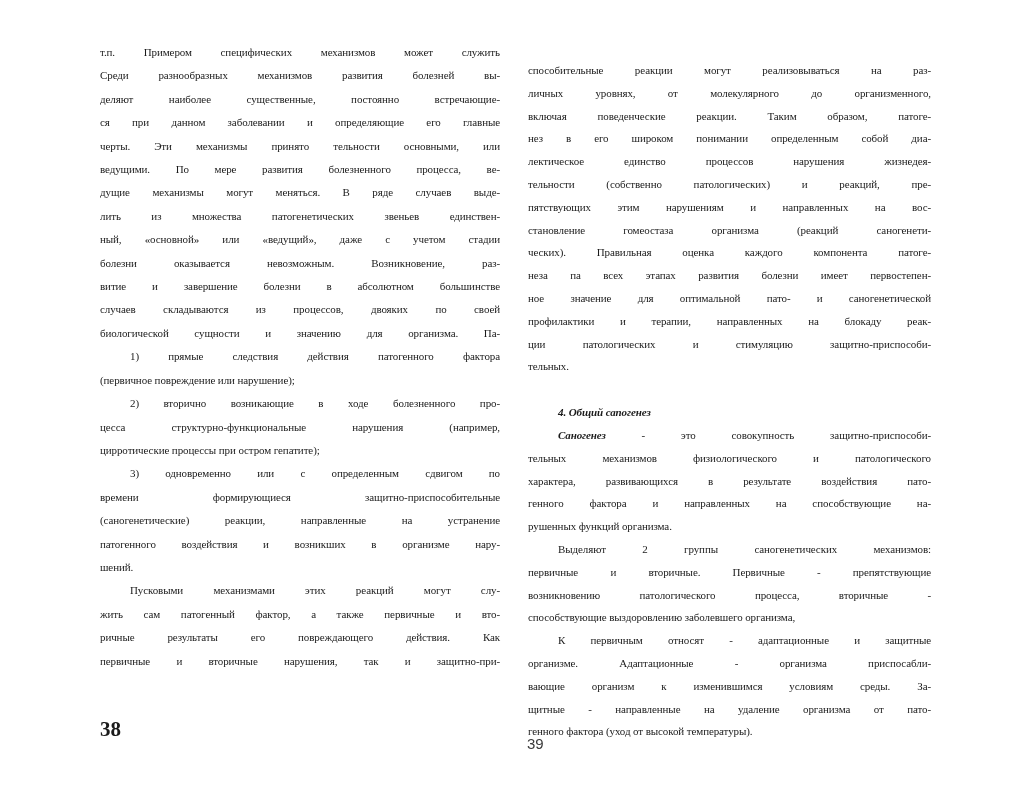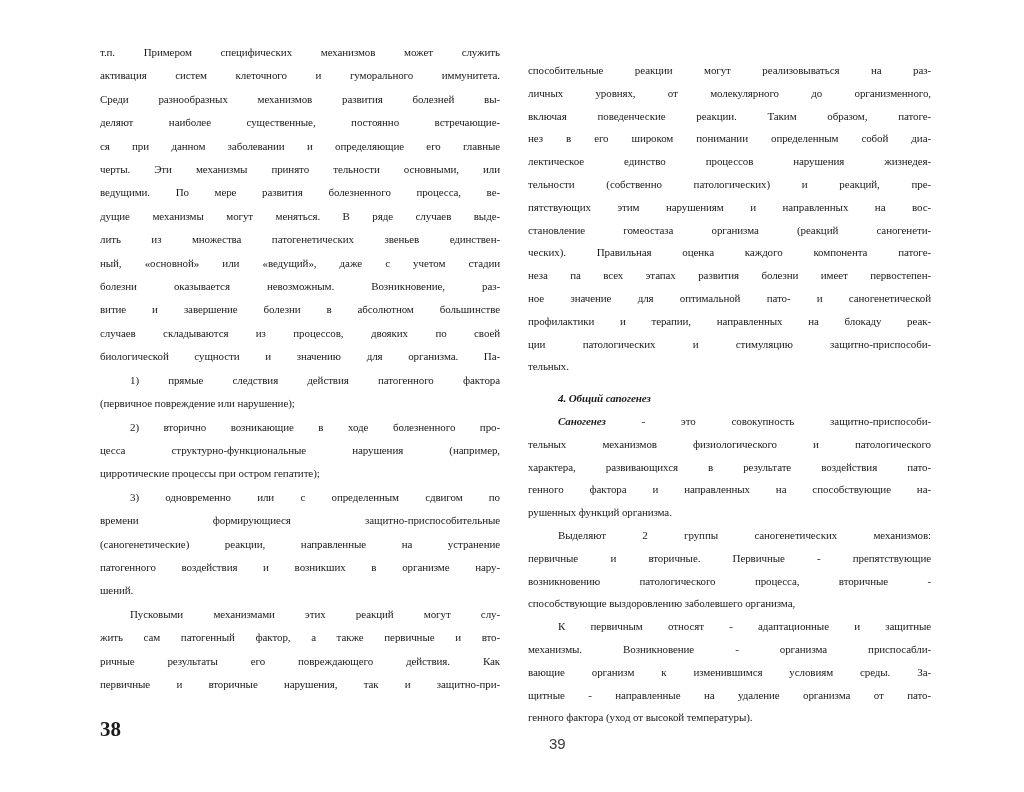--- a/index.html
+++ b/index.html
@@ -11,43 +11,42 @@
     color: #1b1b1b;
     overflow: hidden;
   }
   .col { position: absolute; font-size: 11px; letter-spacing: -0.1px; }
   .col-left  { left: 100px; top: 41px; width: 400px; line-height: 23.4px; }
   .col-right { left: 528px; top: 59px; width: 403px; line-height: 22.8px; }
 
   .ln { text-align: justify; text-align-last: justify; }
   .ln.last { text-align-last: left; }
   .ind { padding-left: 30px; }
-  .gap { margin-top: 9px; }
+  .gap { margin-top: 23px; }
   .head { font-weight: bold; font-style: italic; text-align-last: left; }
   .i  { }
   .bi { font-style: italic; font-weight: bold; }
 
   .pagenum-left {
     position: absolute; left: 100px; top: 717px; width: 400px;
     font-size: 21px; font-weight: bold;
     font-family: "Liberation Serif", "DejaVu Serif", serif; color: #1b1b1b;
   }
   .pagenum-right {
-    position: absolute; left: 549px; top: 735px;
+    position: absolute; left: 527px; top: 735px;
     font-size: 15px; font-family: "Liberation Sans", "DejaVu Sans", sans-serif;
     color: #3a3a3a;
   }
 </style>
 </head>
 <body>
 
 <div>
   <div class="col col-left">
       <div class="ln"><span>т.п. Примером специфических механизмов может служить</span></div>
-      <div class="ln"><span>активация систем клеточного и гуморального иммунитета.</span></div>
       <div class="ln"><span>Среди разнообразных механизмов развития болезней вы-</span></div>
       <div class="ln"><span>деляют наиболее существенные, постоянно встречающие-</span></div>
       <div class="ln"><span>ся при данном заболевании и определяющие его главные</span></div>
       <div class="ln"><span>черты. Эти механизмы принято тельности </span><span class="i">основными,</span><span> или</span></div>
       <div class="ln"><span class="i">ведущими.</span><span> По мере развития болезненного процесса, ве-</span></div>
       <div class="ln"><span>дущие механизмы могут меняться. В ряде случаев выде-</span></div>
       <div class="ln"><span>лить из множества патогенетических звеньев единствен-</span></div>
       <div class="ln"><span>ный, «основной» или «ведущий», даже с учетом стадии</span></div>
       <div class="ln"><span>болезни оказывается невозможным. Возникновение, раз-</span></div>
       <div class="ln"><span>витие и завершение болезни в абсолютном большинстве</span></div>
@@ -88,21 +87,21 @@
       <div class="ln ind"><span class="bi">Саногенез</span><span> - это совокупность защитно-приспособи-</span></div>
       <div class="ln"><span>тельных механизмов физиологического и патологического</span></div>
       <div class="ln"><span>характера, развивающихся в результате воздействия пато-</span></div>
       <div class="ln"><span>генного фактора и направленных на способствующие на-</span></div>
       <div class="ln last"><span>рушенных функций организма.</span></div>
       <div class="ln ind"><span>Выделяют 2 группы саногенетических механизмов:</span></div>
       <div class="ln"><span class="i">первичные</span><span> и </span><span class="i">вторичные</span><span>. Первичные - препятствующие</span></div>
       <div class="ln"><span>возникновению патологического процесса, вторичные -</span></div>
       <div class="ln last"><span>способствующие выздоровлению заболевшего организма,</span></div>
       <div class="ln ind"><span>К </span><span class="i">первичным</span><span> относят - </span><span class="i">адаптационные и защитные</span></div>
-      <div class="ln"><span class="i">механизмы. Возникновение</span><span> - организма приспосабли-</span></div>
+      <div class="ln"><span class="i">организме. Адаптационные</span><span> - организма приспосабли-</span></div>
       <div class="ln"><span>вающие организм к изменившимся условиям среды. </span><span class="i">За-</span></div>
       <div class="ln"><span class="i">щитные</span><span> - направленные на удаление организма от пато-</span></div>
       <div class="ln last"><span>генного фактора (уход от высокой температуры).</span></div>
     </div>
 
   <div class="pagenum-left">38</div>
 
   <div class="pagenum-right">39</div>
 </div>
 

